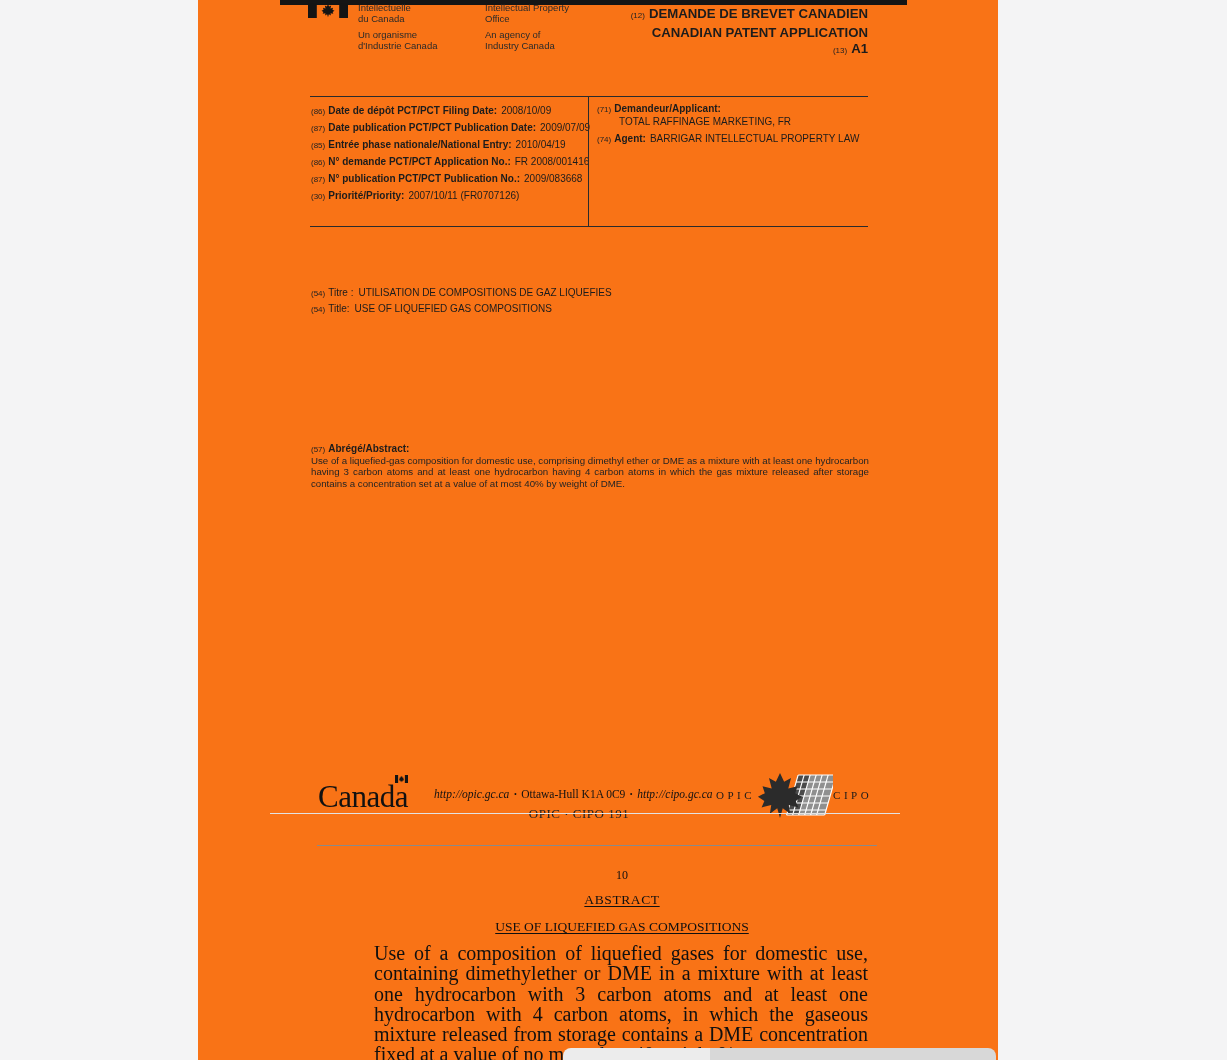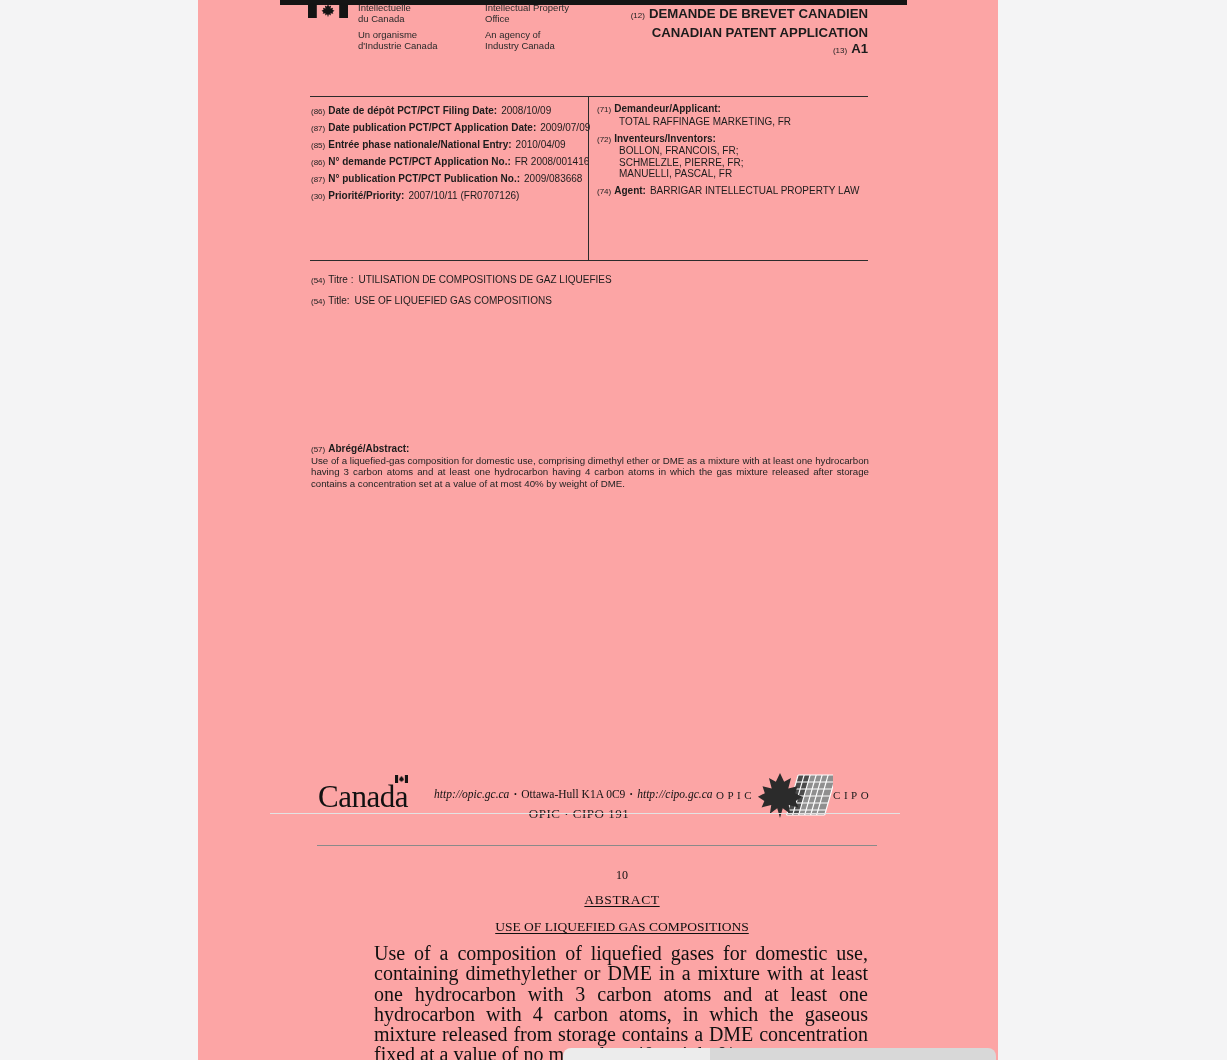--- a/index.html
+++ b/index.html
@@ -1,53 +1,53 @@
 <!DOCTYPE html>
 <html><head>
 <meta charset="utf-8">
 <style>
   * { margin:0; padding:0; box-sizing:border-box; }
   html,body { width:1227px; height:1060px; overflow:hidden; }
   body { background:#f4f4f5; font-family:"Liberation Sans", sans-serif; color:#1c1c1c; position:relative; }
-  .page { position:absolute; left:198px; top:0; width:800px; height:1060px; background:#fca5a5; }
+  .page { position:absolute; left:198px; top:0; width:800px; height:1060px; background:#f97316; }
 
   
   .topbar { position:absolute; left:82px; top:0; width:627px; height:5px; background:#151515; }
   .flag { position:absolute; left:110px; top:3px; width:40px; height:15px; }
   .hcol { position:absolute; top:3px; font-size:9.5px; line-height:10.8px; color:#2a2a2a; }
   .hcol-fr { left:160px; }
   .hcol-en { left:287px; }
   .hgroup { margin-bottom:5.5px; }
 
   .pub { position:absolute; right:130px; top:4px; text-align:right; white-space:nowrap; }
   .inid { font-size:8px; color:#222; letter-spacing:0; }
   .pubnum-line .inid { font-size:9px; margin-right:6px; }
   .pubnum { font-size:20px; font-weight:bold; letter-spacing:1px; }
   .kind-line { font-size:13.2px; font-weight:bold; line-height:15px; margin-top:2px; }
   .kind-line .inid { font-weight:normal; margin-right:4px; }
   .kindcode-line { font-size:13.2px; font-weight:bold; margin-top:1px; }
   .kindcode-line .inid { font-weight:normal; margin-right:4px; }
 
   
-  .biblio { position:absolute; left:112px; top:96px; width:558px; height:165px;
+  .biblio { position:absolute; left:112px; top:96px; width:558px; height:131px;
             border-top:1.5px solid #2b2b2b; border-bottom:1.5px solid #2b2b2b; }
   .bleft  { position:absolute; left:0; top:0; width:278px; height:100%; padding:6px 0 0 1px; }
   .bright { position:absolute; left:278px; top:0; right:0; height:100%;
             border-left:1.5px solid #2b2b2b; padding:6px 0 0 8px; }
   .brow { font-size:10px; line-height:16px; white-space:nowrap; }
   .brow .inid { margin-right:3px; }
   .flabel { font-weight:bold; margin-right:4px; }
   .rblock { font-size:10px; line-height:11.5px; margin-bottom:5.5px; }
   .rblock .inid { margin-right:3px; }
   .cont { padding-left:22px; }
   .cls { font-weight:bold; font-style:italic; margin-right:2px; }
   .yr { margin-right:4px; }
 
   
-  .titles { position:absolute; left:113px; top:270px; font-size:10px; line-height:20px; white-space:nowrap; }
+  .titles { position:absolute; left:113px; top:285px; font-size:10px; line-height:15px; white-space:nowrap; }
   .titles .inid { margin-right:3px; }
   .tlabel { margin-right:5px; }
   .abs { position:absolute; left:113px; top:443px; width:558px; }
   .abs-label { font-size:10px; line-height:11px; }
   .abs-label .inid { margin-right:3px; }
   .abs-label b { font-weight:bold; }
   .abs-text { font-size:9.7px; line-height:11.3px; text-align:justify; color:#242424; }
 
   
   .wordmark { position:absolute; left:120px; top:779px; font-family:"Liberation Serif", serif;
@@ -131,50 +131,42 @@
       <span class="inid">(13)</span><span>A1</span>
     </div>
   </div>
 
   <div class="biblio">
     <div class="bleft">
       <div class="brow">
         <span class="inid">(86)</span><span class="flabel">Date de dépôt PCT/PCT Filing Date:</span><span>2008/10/09</span>
       </div>
       <div class="brow">
-        <span class="inid">(87)</span><span class="flabel">Date publication PCT/PCT Application Date:</span><span>2009/07/09</span>
-      </div>
-      <div class="brow">
-        <span class="inid">(85)</span><span class="flabel">Entrée phase nationale/National Entry:</span><span>2010/04/09</span>
+        <span class="inid">(87)</span><span class="flabel">Date publication PCT/PCT Publication Date:</span><span>2009/07/09</span>
+      </div>
+      <div class="brow">
+        <span class="inid">(85)</span><span class="flabel">Entrée phase nationale/National Entry:</span><span>2010/04/19</span>
       </div>
       <div class="brow">
         <span class="inid">(86)</span><span class="flabel">N° demande PCT/PCT Application No.:</span><span>FR 2008/001416</span>
       </div>
       <div class="brow">
         <span class="inid">(87)</span><span class="flabel">N° publication PCT/PCT Publication No.:</span><span>2009/083668</span>
       </div>
       <div class="brow">
         <span class="inid">(30)</span><span class="flabel">Priorité/Priority:</span><span>2007/10/11 (FR0707126)</span>
       </div>
     </div>
 
     <div class="bright">
       <div class="rblock">
         <div>
           <span class="inid">(71)</span><span class="flabel">Demandeur/Applicant:</span>
         </div>
         <div class="cont">TOTAL RAFFINAGE MARKETING, FR</div>
-      </div>
-      <div class="rblock">
-        <div>
-          <span class="inid">(72)</span><span class="flabel">Inventeurs/Inventors:</span>
-        </div>
-        <div class="cont">BOLLON, FRANCOIS, FR;</div>
-        <div class="cont">SCHMELZLE, PIERRE, FR;</div>
-        <div class="cont">MANUELLI, PASCAL, FR</div>
       </div>
       <div class="rblock">
         <span class="inid">(74)</span><span class="flabel">Agent:</span><span>BARRIGAR INTELLECTUAL PROPERTY LAW</span>
       </div>
     </div>
   </div>
 
   <div class="titles">
     <div>
       <span class="inid">(54)</span><span class="tlabel">Titre :</span><span>UTILISATION DE COMPOSITIONS DE GAZ LIQUEFIES</span>

